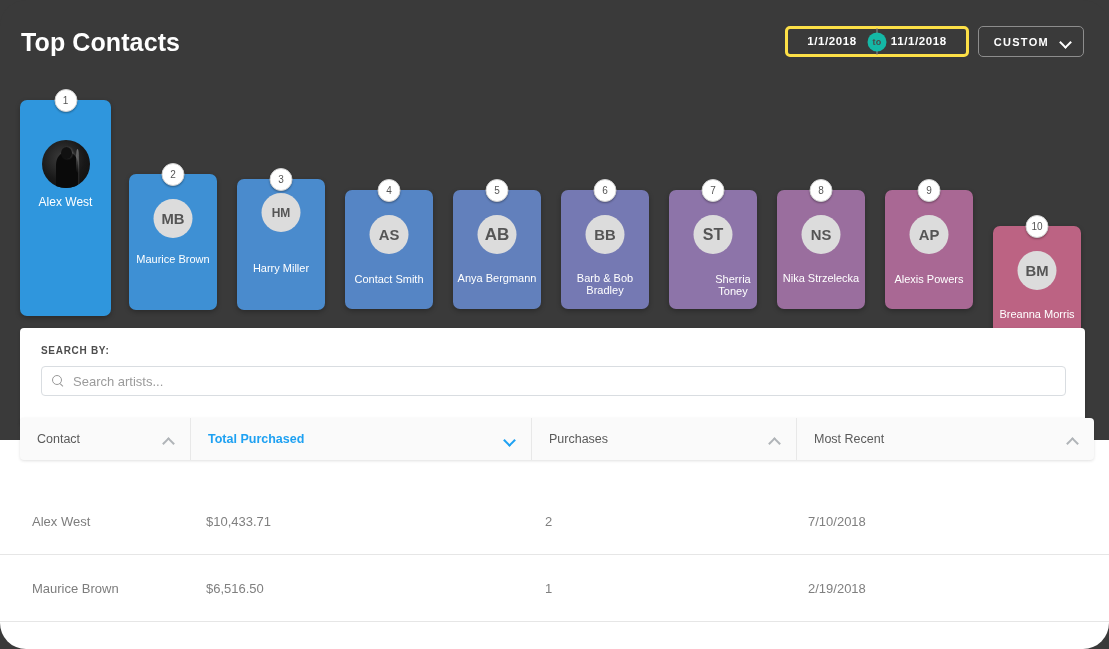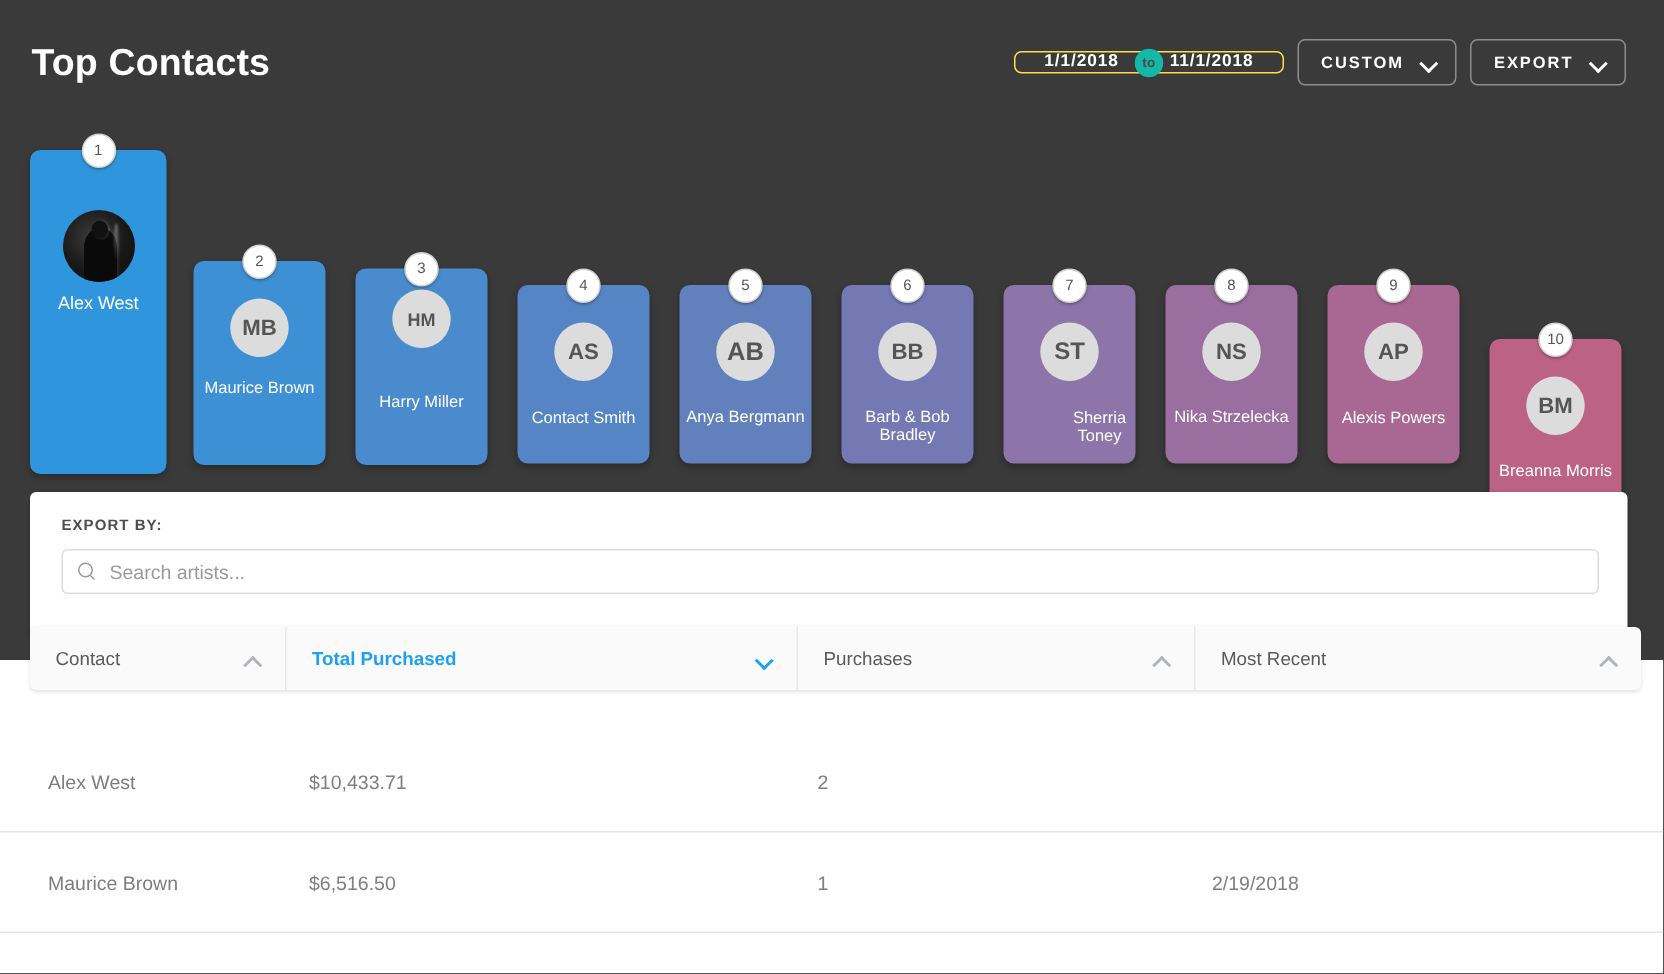--- a/index.html
+++ b/index.html
@@ -15,20 +15,21 @@
     font-family: "Liberation Sans", "DejaVu Sans", sans-serif;
     -webkit-font-smoothing: antialiased;
   }
 
   #app {
     position: relative;
     width: 1109px;
     height: 649px;
     background: #3a3a3a;
     overflow: hidden;
+    border-radius: 26px;
   }
 
   
   .header {
     position: absolute;
     top: 0; left: 0;
     width: 1109px;
     height: 86px;
   }
 
@@ -48,22 +49,22 @@
     top: 26px;
     display: flex;
     align-items: center;
     gap: 9px;
   }
 
   .daterange {
     display: flex;
     align-items: center;
     position: relative;
-    height: 15px;
-    border: 1px solid #fde047;
+    height: 31px;
+    border: 3px solid #fde047;
     border-radius: 5px;
     padding: 4px 2px;
   }
 
   .daterange .dr-field {
     font-size: 11.5px;
     font-weight: bold;
     color: #ffffff;
     letter-spacing: 0.6px;
     padding: 0 17px;
@@ -390,24 +391,20 @@
         <span class="dr-divider"></span>
         <span class="dr-to">to</span>
         <span class="dr-field">11/1/2018</span>
       </div>
 
       <div class="drop-btn">
         <span>CUSTOM</span>
         <span class="chev"></span>
       </div>
 
-      <div class="drop-btn">
-        <span>EXPORT</span>
-        <span class="chev"></span>
-      </div>
 
     </div>
   </div>
 
   <div class="podium">
       <div class="card" style="left: 20px; top: 14px; width: 91px; height: 216px; background: rgb(47, 150, 221);">
         <div class="rank-badge">1</div>
         <div class="avatar avatar-photo" style="width: 48px; height: 48px; top: 40px; font-size: 18.24px;">
           <span class="figure"></span>
           <span class="head"></span>
@@ -456,33 +453,34 @@
         <div class="card-name" style="top: 83px;">Alexis Powers</div>
       </div>
       <div class="card" style="left: 993px; top: 104px; width: 88px; height: 119px; background: rgb(188, 99, 131); margin-top: 36px;">
         <div class="rank-badge">10</div>
         <div class="avatar" style="width: 39px; height: 39px; top: 25px; font-size: 14.82px;">BM</div>
         <div class="card-name" style="top: 82px;">Breanna Morris</div>
       </div>
     </div>
 
   <div class="search-panel">
-    <div class="search-label">EXPORT BY:</div>
+    <div class="search-label">SEARCH BY:</div>
     <div class="search-box">
       <span class="search-icon"></span>
       <input class="search-input" type="text" placeholder="Search artists..." style="">
     </div>
   </div>
 
   <div class="table-wrap">
     <div class="table-body">
         <div class="row" style="top: 48px;">
           <div class="cell cell-c0 cell-name">Alex West</div>
           <div class="cell cell-c1">$10,433.71</div>
           <div class="cell cell-c2">2</div>
+          <div class="cell cell-c3">7/10/2018</div>
         </div>
         <div class="row" style="top: 115px;">
           <div class="cell cell-c0 cell-name">Maurice Brown</div>
           <div class="cell cell-c1">$6,516.50</div>
           <div class="cell cell-c2">1</div>
           <div class="cell cell-c3">2/19/2018</div>
         </div>
         <div class="row" style="top: 182px;">
           <div class="cell cell-c0 cell-name">Harry Miller</div>
           <div class="cell cell-c1">$6,300.00</div>

